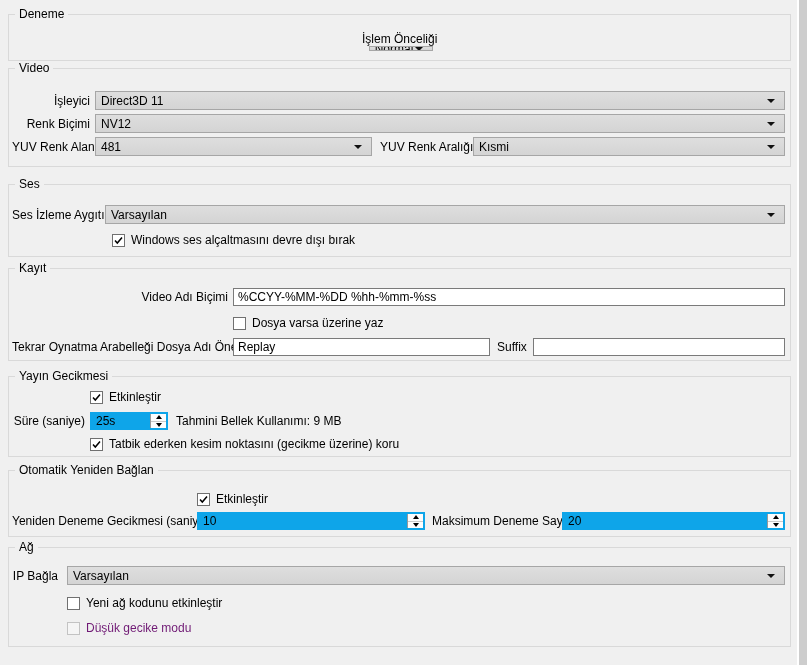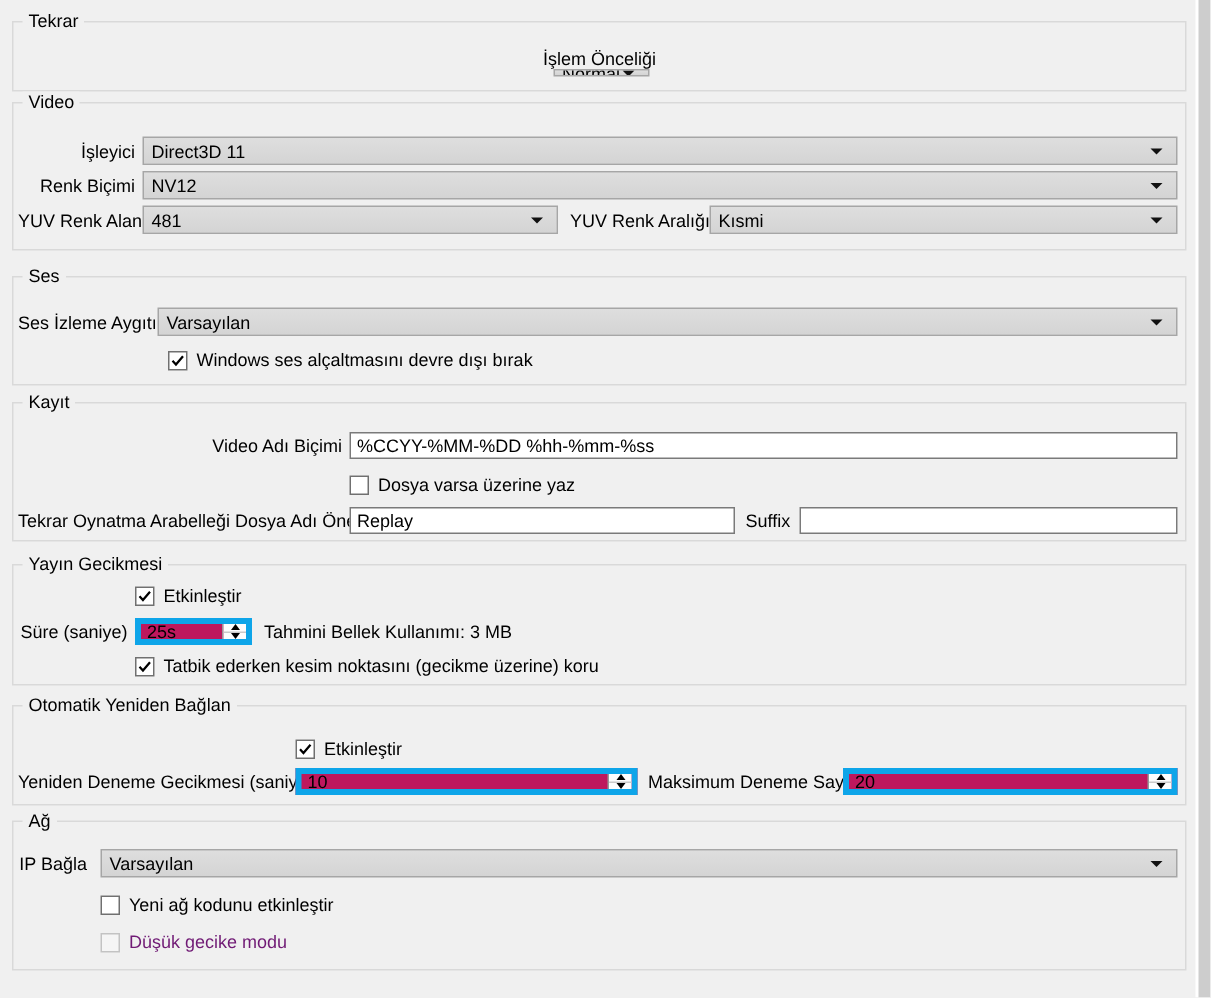--- a/index.html
+++ b/index.html
@@ -75,22 +75,22 @@
     border: 1px solid #7a7a7a;
     font-family: "Liberation Sans", sans-serif;
     font-size: 12px;
     padding: 0 4px;
     color: #000;
   }
 
   
   .spinner {
     height: 18px;
-    background: #be185d;
-    border: 4px solid #0ea5e9;
+    background: #0ea5e9;
+    border: 2px solid #0ea5e9;
     display: flex;
     flex: none;
   }
   .spin-input {
     border: none;
     background: transparent;
     flex: 1;
     min-width: 0;
     font-family: "Liberation Sans", sans-serif;
     font-size: 12px;
@@ -149,21 +149,21 @@
   .scrollbar-thumb {
     position: absolute;
     left: 2px; right: 0; top: 0; bottom: 0;
     background: #cdcdcd;
   }
 </style>
 </head>
 <body>
 
 <div class="group" style="top:14px; height:47px;">
-  <span class="group-title">Tekrar</span>
+  <span class="group-title">Deneme</span>
   <div class="row" style="left:3px; right:5px; top:17px; height:19px;flex-direction:column;">
     <span class="lbl" style="width:73px;">İşlem Önceliği</span>
     <div class="combo" style="flex:1; margin-left:5px;">
       <span class="combo-value">Normal</span>
       <span class="combo-arrow"></span>
     </div>
   </div>
 </div>
 
 <div class="group" style="top:68px; height:99px;">
@@ -251,21 +251,21 @@
       <input class="spin-input" value="25s" style="">
       <div class="spin-buttons">
         <div class="spin-up">
             <span class="tri-up"></span>
           </div>
         <div class="spin-down">
             <span class="tri-down"></span>
           </div>
       </div>
     </div>
-    <span class="static-text" style="margin-left:8px;">Tahmini Bellek Kullanımı: 3 MB</span>
+    <span class="static-text" style="margin-left:8px;">Tahmini Bellek Kullanımı: 9 MB</span>
   </div>
   <div class="row cb-row" style="left:81px; top:60px;">
     <span class="checkbox checked">
       <svg width="11" height="11" viewBox="0 0 11 11">
           <path d="M2 5.5 L4.3 8 L9 2.5" stroke="#000" stroke-width="1.5" fill="none"></path>
         </svg>
     </span>
     <span class="cb-label">Tatbik ederken kesim noktasını (gecikme üzerine) koru</span>
   </div>
 </div>

